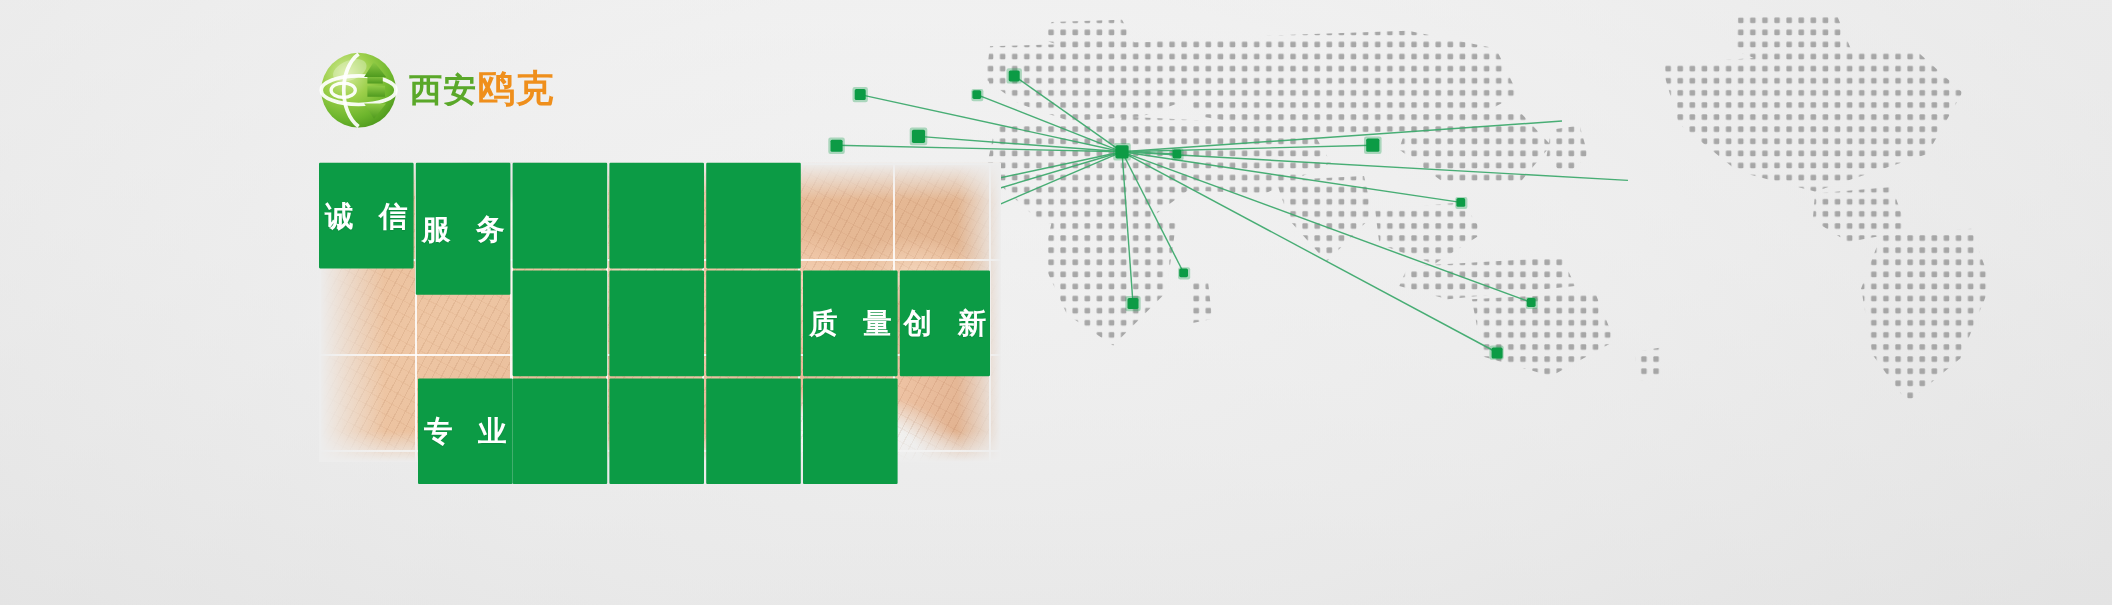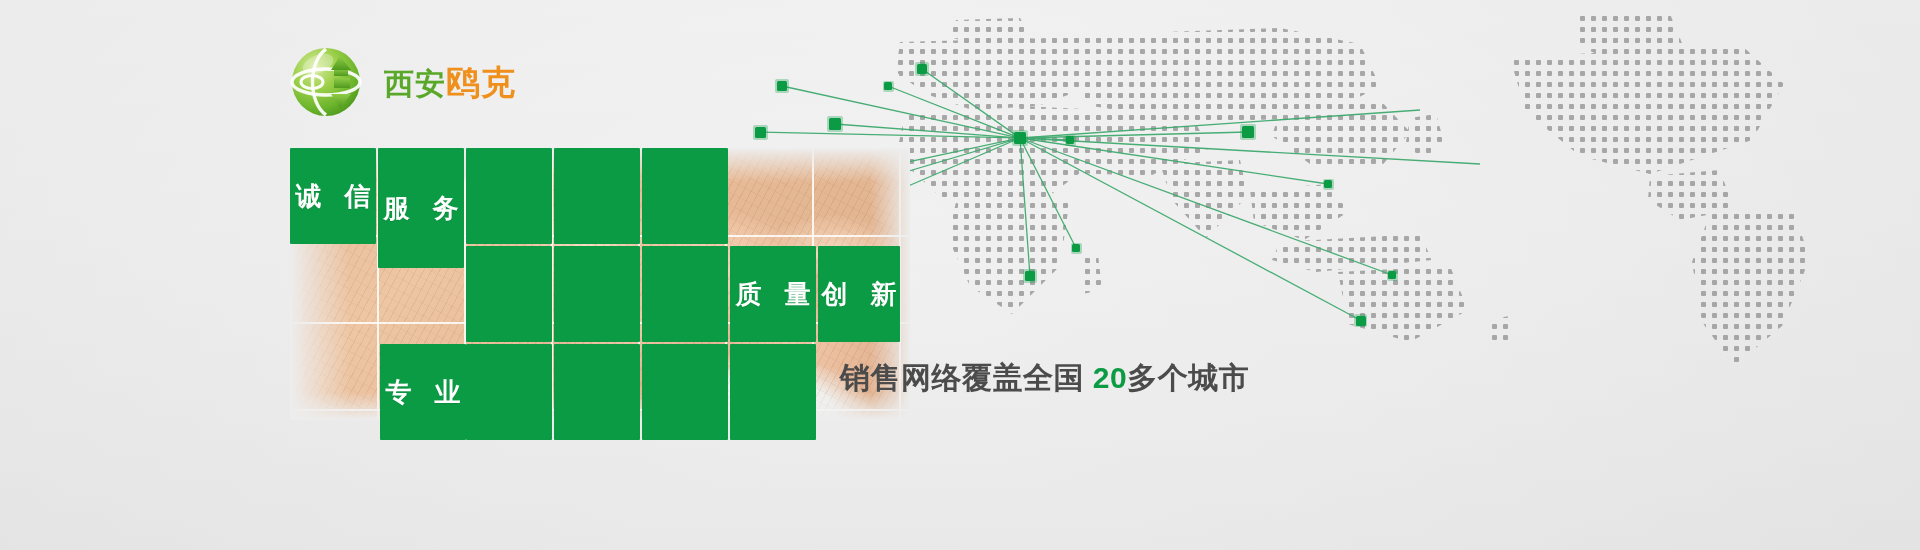--- a/index.html
+++ b/index.html
@@ -15,21 +15,21 @@
       radial-gradient(ellipse 1100px 620px at 46% 52%, #f4f4f4 0%, #eeeeee 48%, #e7e7e7 78%, #e2e2e2 100%);
   }
   
   #sheen{
     position:absolute;inset:0;
     background:linear-gradient(180deg,#f2f2f2 0%,#eeeeee 40%,#e9e9e9 72%,#e4e4e4 100%);
     opacity:.55;pointer-events:none;
   }
 
   
-  #logo{position:absolute;left:290px;top:46px;display:flex;align-items:center;gap:22px;}
+  #logo{position:absolute;left:290px;top:46px;display:flex;align-items:center;gap:10px;font-family:Liberation Serif, serif;}
   .globe{position:relative;width:72px;height:72px;flex:0 0 72px;}
   .globe svg{display:block;width:72px;height:72px;}
   .logo-text{display:flex;flex-direction:column;line-height:1;}
   .logo-line1{font-size:30px;font-weight:700;letter-spacing:1px;white-space:nowrap;}
   .logo-line1 .l1a{color:#5aa829;}
   .logo-line1 .l1b{color:#ef8f1c;font-size:34px;}
   .logo-line2{margin-top:8px;font-size:24px;font-weight:700;color:#5aa829;letter-spacing:1.5px;white-space:nowrap;}
 
   
   #photoWrap{
@@ -283,17 +283,13 @@
         <ellipse cx="28" cy="18" rx="16" ry="9" fill="#ffffff" opacity=".28" transform="rotate(-22 28 18)"></ellipse>
       </svg>
     </span>
     <span class="logo-text">
       <span class="logo-line1">
         <span class="l1a">西安</span><span class="l1b">鸥克</span>
       </span>
     </span>
   </div>
 
-  <div id="tagline">
-    <span>销售网络覆盖全国</span>
-    <span class="num">20</span><span>多个城市</span>
-  </div>
 </div>
 
 </body></html>

